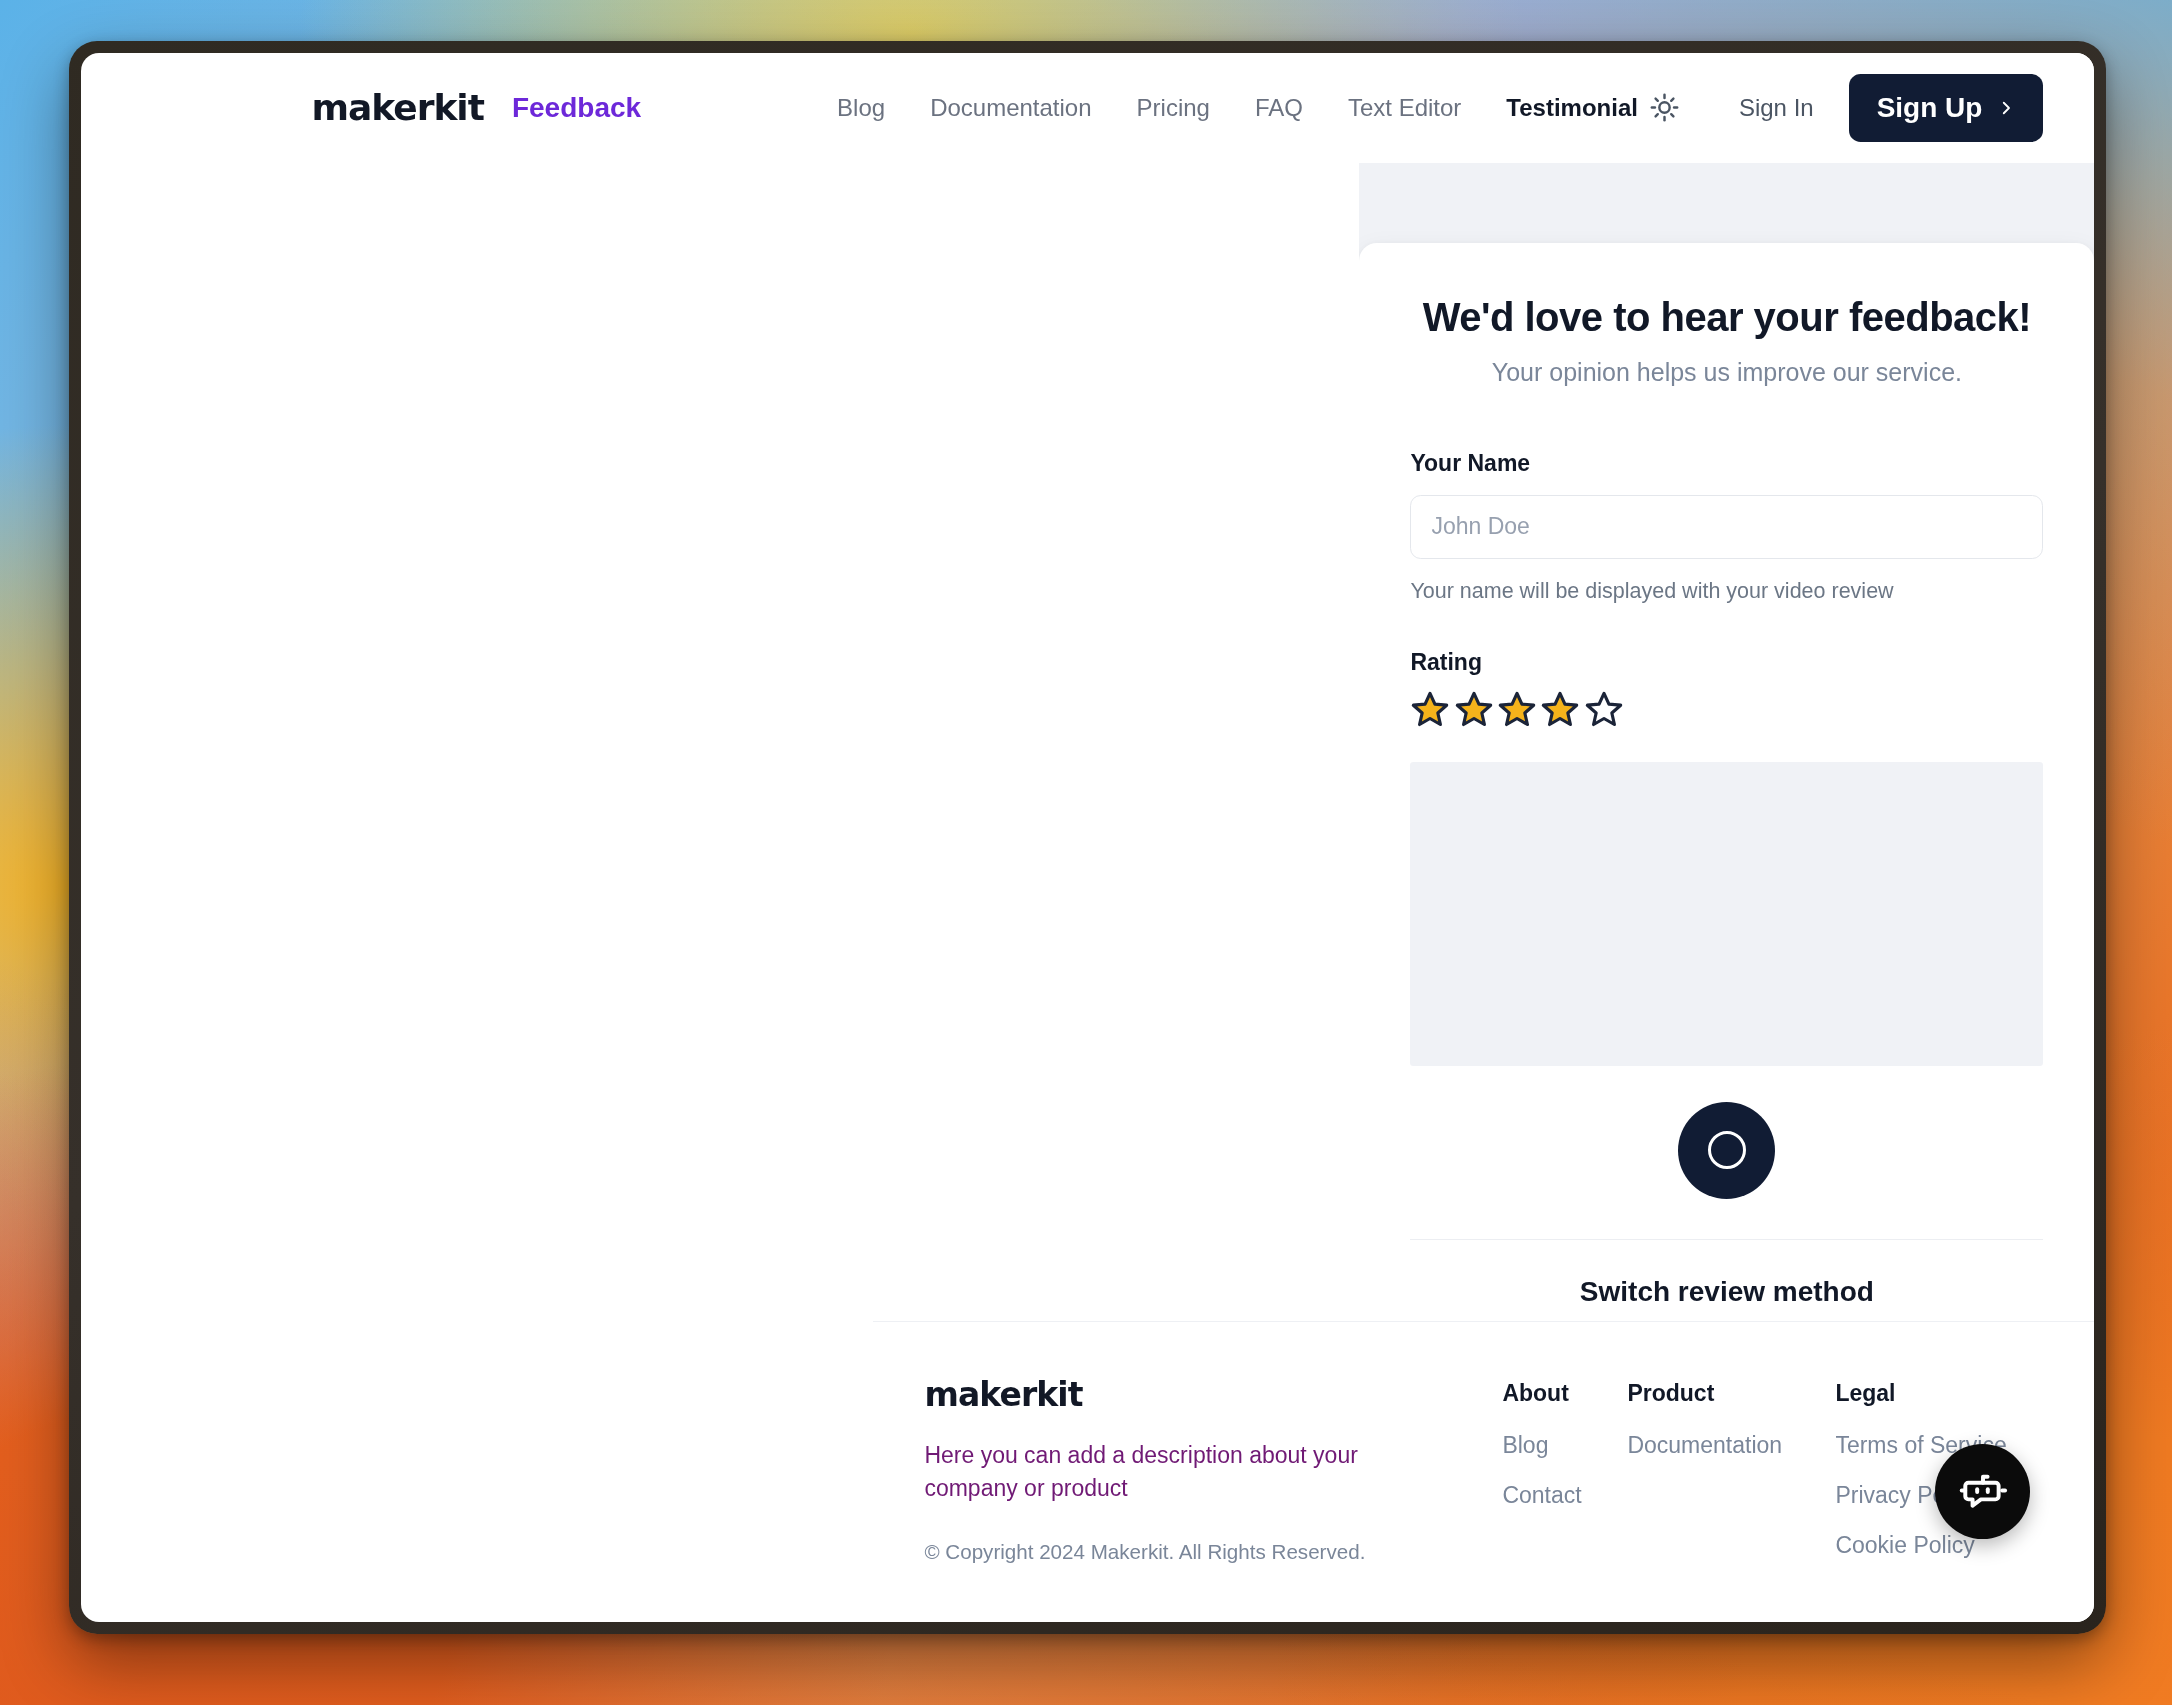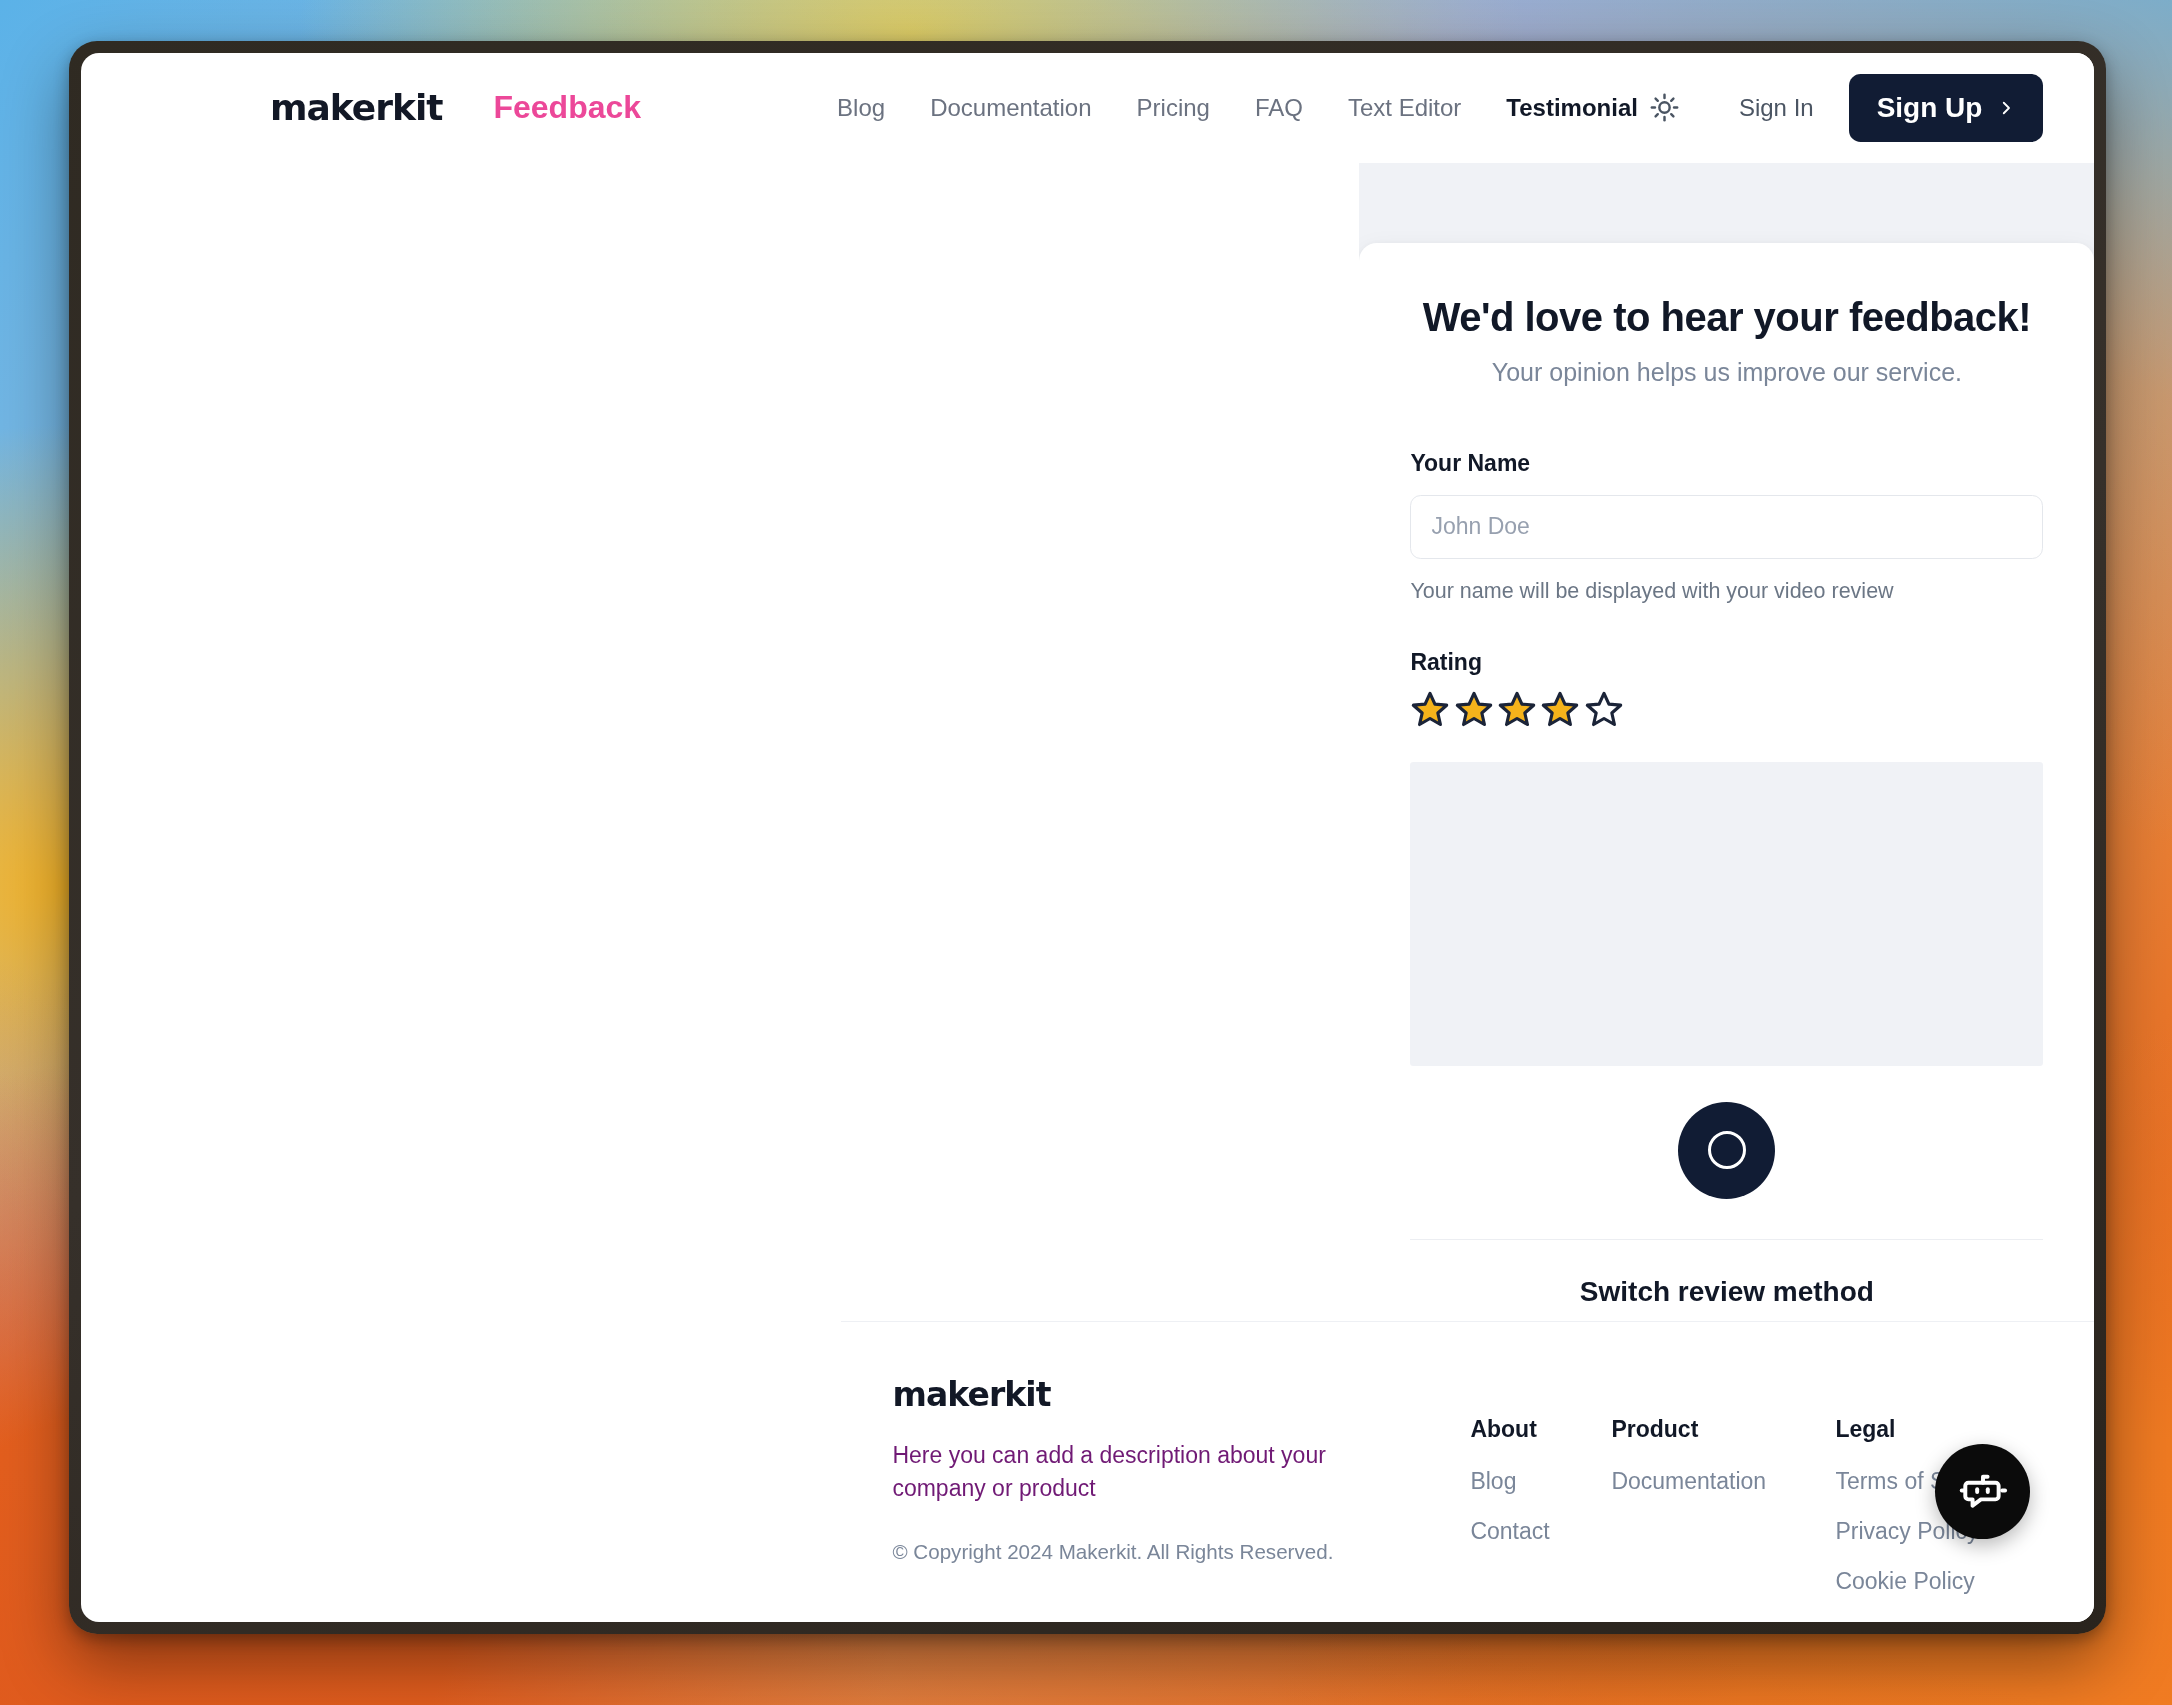--- a/index.html
+++ b/index.html
@@ -69,24 +69,24 @@
     z-index: 5;
   }
   .brand-logo {
     font-size: 36px;
     font-weight: 700;
     letter-spacing: -1px;
     color: #121826;
     font-family: "DejaVu Sans", sans-serif;
   }
   #page-label {
-    margin-left: 51px;
-    font-size: 32px;
-    font-weight: 700;
-    color: #ec4899;
+    margin-left: 28px;
+    font-size: 28px;
+    font-weight: 700;
+    color: #6d28d9;
   }
   #main-nav {
     display: flex;
     align-items: center;
     gap: 45px;
     margin-left: 196px;
   }
   .nav-link {
     font-size: 24px;
     color: #6b7280;
@@ -269,23 +269,22 @@
     max-width: 479px;
   }
   #footer-copyright {
     margin-top: 35px;
     font-size: 20.6px;
     color: #7a8699;
   }
   #footer-columns {
     margin-left: auto;
     display: flex;
-    gap: 16px;
+    gap: 0;
     padding-top: 5px;
-    margin-top: 36px;
   }
   .footer-column { width: 125px; }
   .footer-column.wide { width: 208px; }
   .footer-column-title {
     font-size: 23px;
     font-weight: 700;
     color: #111827;
     margin-bottom: 25px;
     white-space: nowrap;
   }

